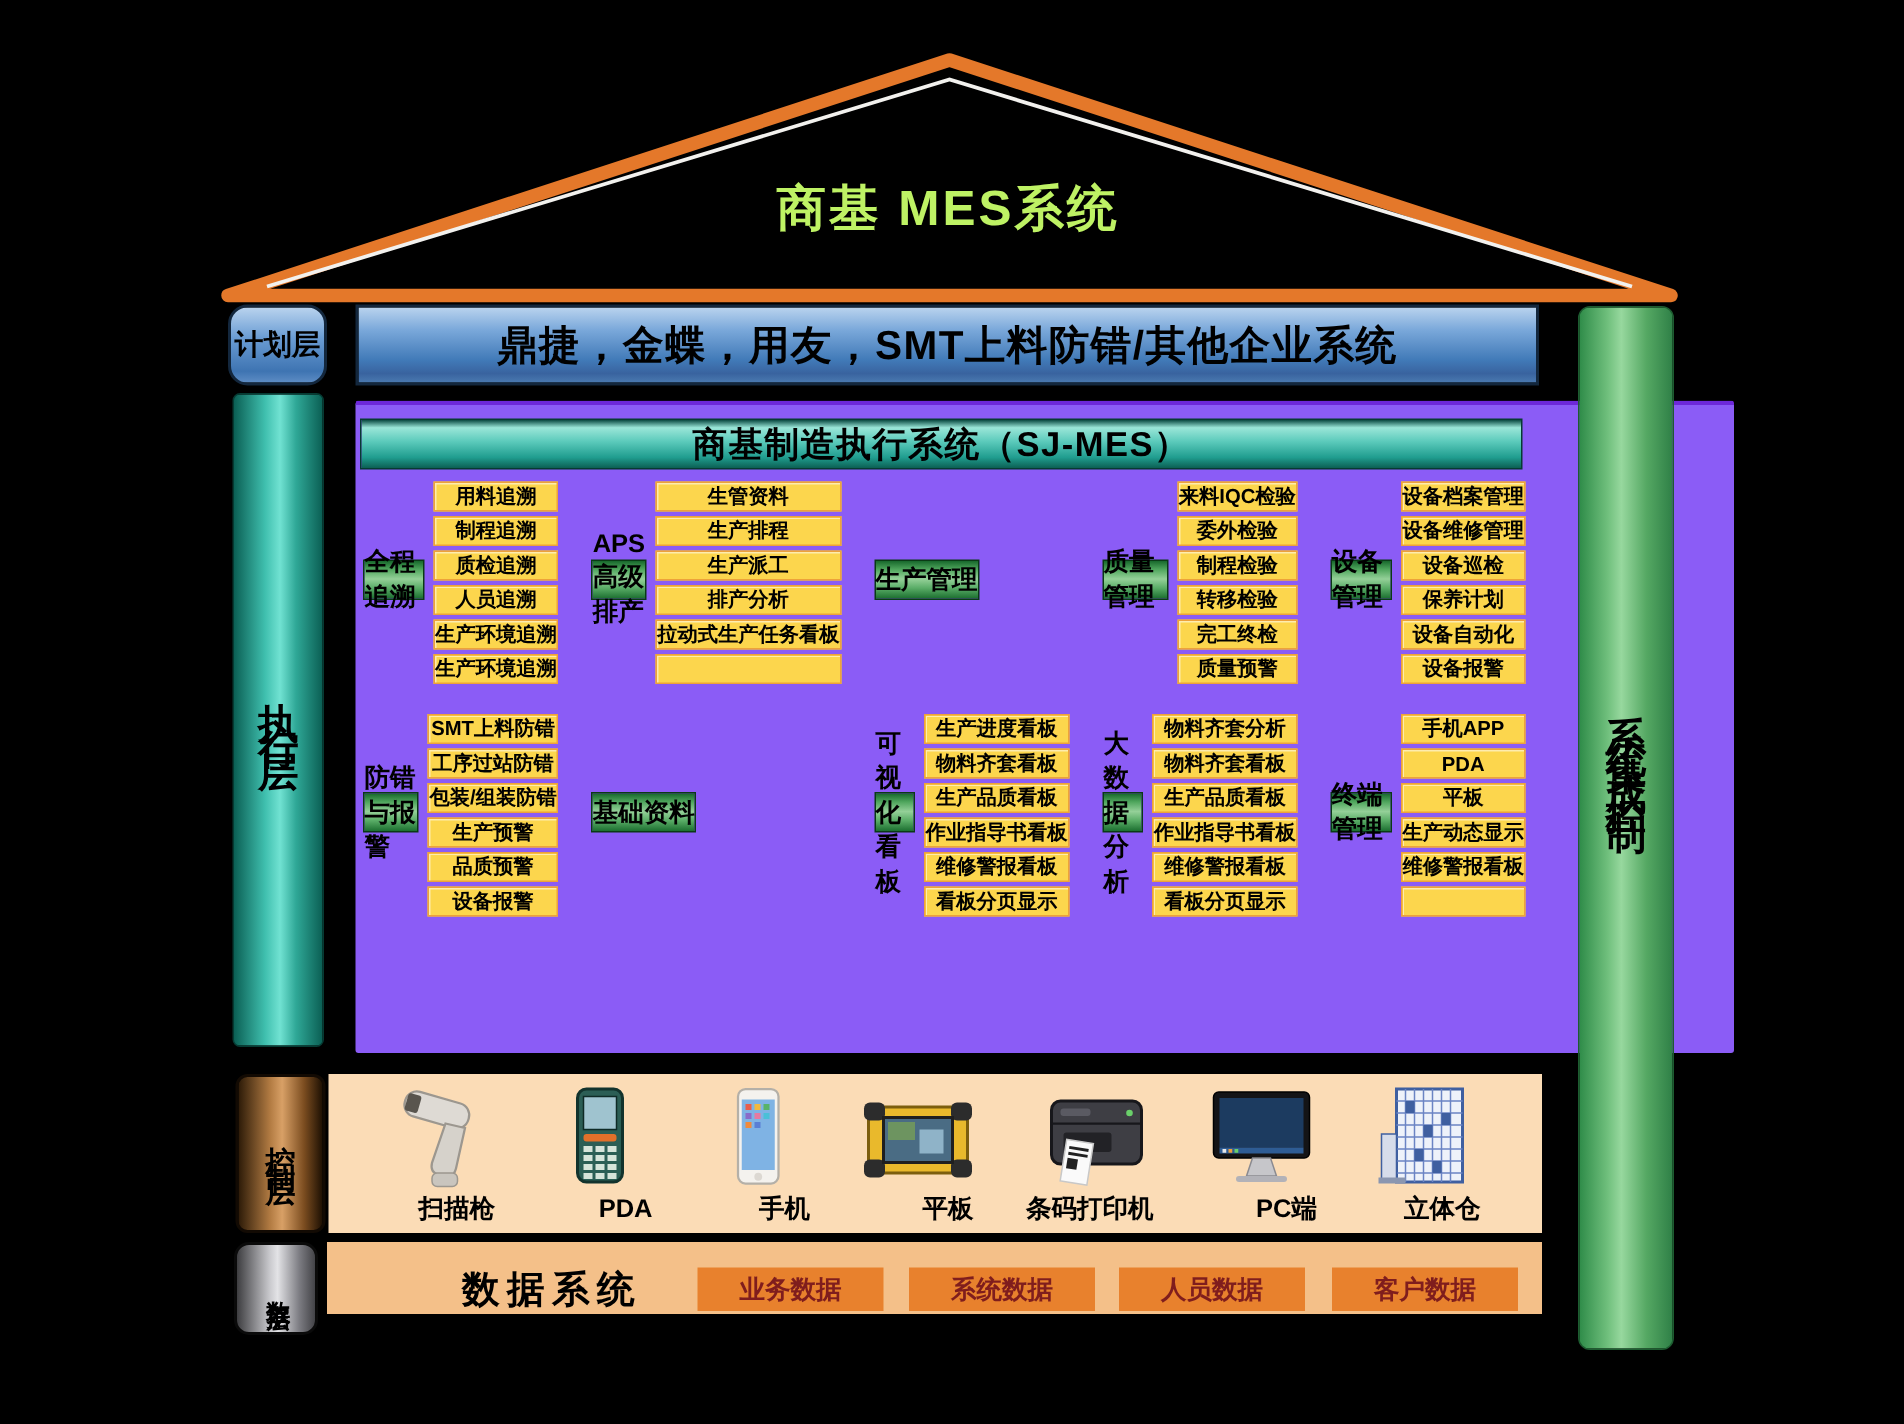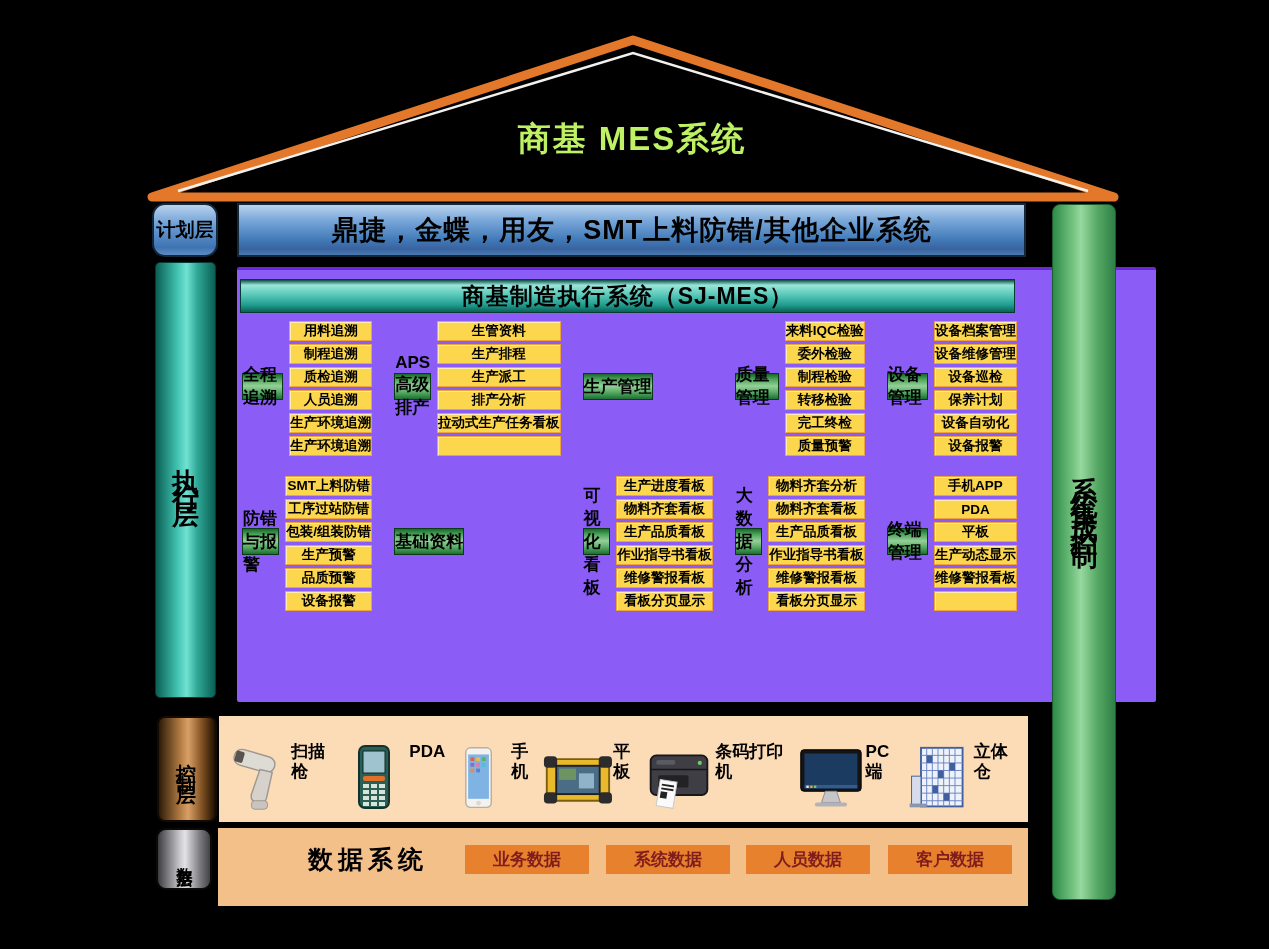--- a/index.html
+++ b/index.html
@@ -52,25 +52,25 @@
     background:linear-gradient(180deg,#18682c 0%,#4ea55c 22%,#94d098 48%,#5aad67 72%,#1c6f30 100%);
     border:1px solid #0a3a16;font-size:17px;font-weight:bold;color:#000;margin-bottom:5px;}
   .module-items{display:flex;flex-direction:column;gap:3px;padding:0 6px;}
   .module-item{height:20px;display:flex;align-items:center;justify-content:center;
     background:#fcd64d;border:1px solid #eda23a;box-shadow:inset 1px 1px 0 rgba(255,255,255,.55);
     font-size:13.5px;font-weight:bold;color:#000;white-space:nowrap;}
 
   
   #control-band{position:absolute;left:219px;top:716px;width:809px;height:106px;
     background:#fbdcb6;display:flex;justify-content:space-evenly;align-items:flex-end;padding:4px 6px 6px;}
-  .device{display:flex;flex-direction:row;align-items:flex-start;justify-content:flex-end;}
+  .device{display:flex;flex-direction:column;align-items:flex-end;justify-content:flex-end;}
   .device-label{font-size:17px;font-weight:bold;color:#000;line-height:20px;}
 
   
-  #data-band{position:absolute;left:218px;top:828px;width:810px;height:78px;
+  #data-band{position:absolute;left:218px;top:828px;width:810px;height:48px;
     background:#f4c089;}
   #data-system-title{position:absolute;left:60px;top:0;height:62px;width:180px;
     display:flex;align-items:center;justify-content:center;
     font-size:25px;font-weight:bold;color:#000;letter-spacing:5px;}
   .db-box{position:absolute;top:17px;width:124px;height:29px;
     display:flex;align-items:center;justify-content:center;
     background:#e8812d;font-size:17px;font-weight:bold;color:#7f1d1d;}
 
   
   #integration-bar{position:absolute;left:1052px;top:204px;width:64px;height:696px;

